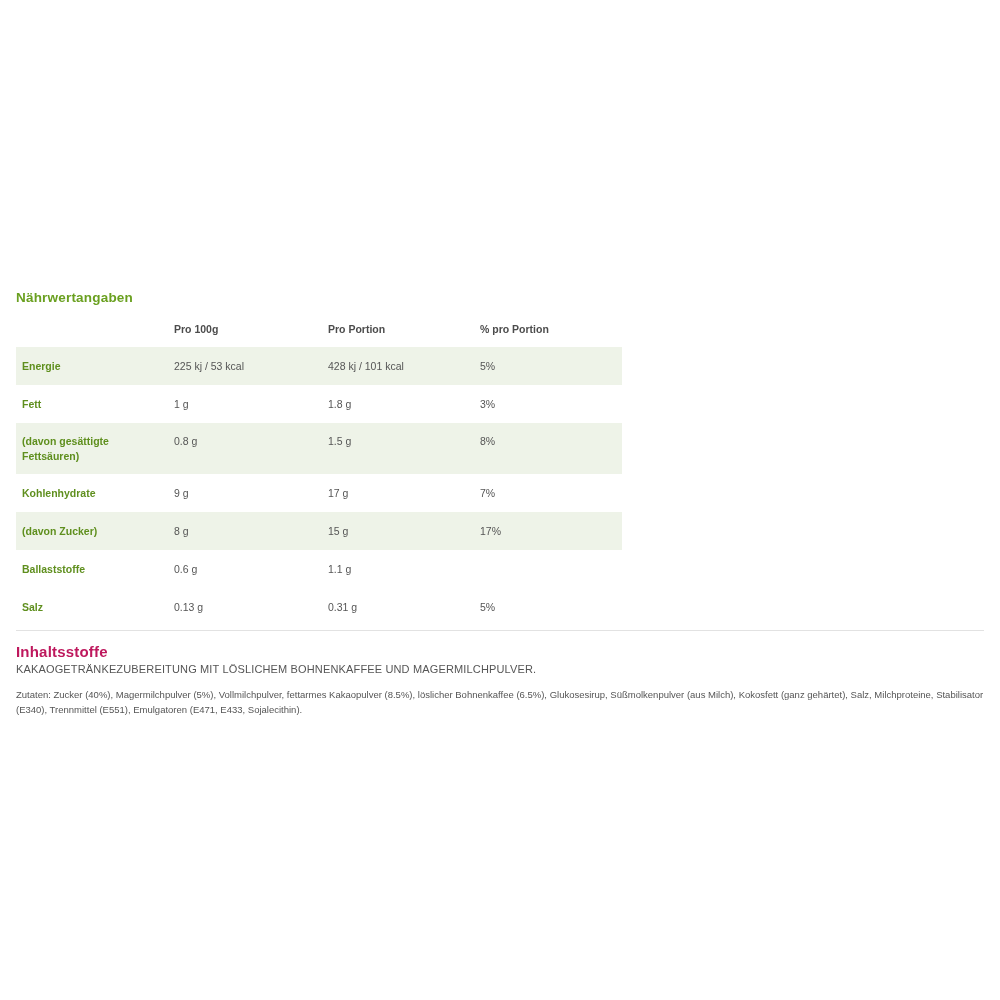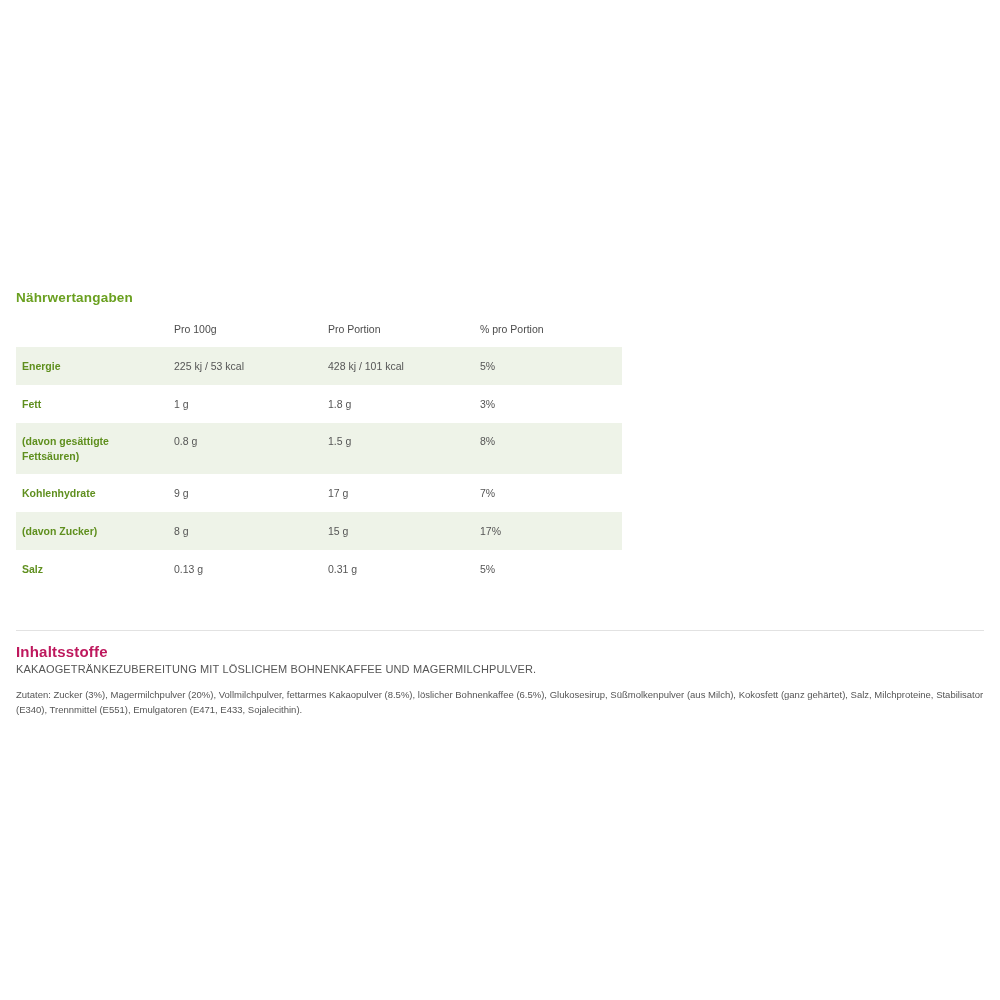--- a/index.html
+++ b/index.html
@@ -42,21 +42,21 @@
     table-layout: fixed;
   }
   table.nutrition col.c0 { width: 154px; }
   table.nutrition col.c1 { width: 154px; }
   table.nutrition col.c2 { width: 152px; }
   table.nutrition col.c3 { width: 146px; }
 
   table.nutrition thead th {
     text-align: left;
     font-size: 10.5px;
-    font-weight: normal;
+    font-weight: bold;
     color: #4c4c4c;
     padding: 4px 0 12px 0;
   }
   table.nutrition thead th.first { padding-left: 6px; }
   table.nutrition thead th.pad { padding-left: 4px; }
 
   table.nutrition tbody td {
     font-size: 10.5px;
     color: #555555;
     padding: 12px 4px 12px 4px;
@@ -157,29 +157,35 @@
           <td>17 g</td>
           <td>7%</td>
         </tr>
         <tr class="alt">
           <td class="label">(davon Zucker)</td>
           <td>8 g</td>
           <td>15 g</td>
           <td>17%</td>
         </tr>
         <tr>
+          <td class="label">Ballaststoffe</td>
+          <td>0.6 g</td>
+          <td>1.1 g</td>
+          <td></td>
+        </tr>
+        <tr>
           <td class="label">Salz</td>
           <td>0.13 g</td>
           <td>0.31 g</td>
           <td>5%</td>
         </tr>
       </tbody>
     </table>
   </div>
 
   <div class="ingredients-block">
     <hr class="hr">
     <h2 class="ing-title">Inhaltsstoffe</h2>
     <p class="ing-caps">KAKAOGETRÄNKEZUBEREITUNG MIT LÖSLICHEM BOHNENKAFFEE UND MAGERMILCHPULVER.</p>
-    <p class="ing-body">Zutaten: Zucker (3%), Magermilchpulver (20%), Vollmilchpulver, fettarmes Kakaopulver (8.5%), löslicher Bohnenkaffee (6.5%), Glukosesirup, Süßmolkenpulver (aus Milch), Kokosfett (ganz gehärtet), Salz, Milchproteine, Stabilisator (E340), Trennmittel (E551), Emulgatoren (E471, E433, Sojalecithin).</p>
+    <p class="ing-body">Zutaten: Zucker (40%), Magermilchpulver (5%), Vollmilchpulver, fettarmes Kakaopulver (8.5%), löslicher Bohnenkaffee (6.5%), Glukosesirup, Süßmolkenpulver (aus Milch), Kokosfett (ganz gehärtet), Salz, Milchproteine, Stabilisator (E340), Trennmittel (E551), Emulgatoren (E471, E433, Sojalecithin).</p>
   </div>
 
 </div>
 
 </body></html>

